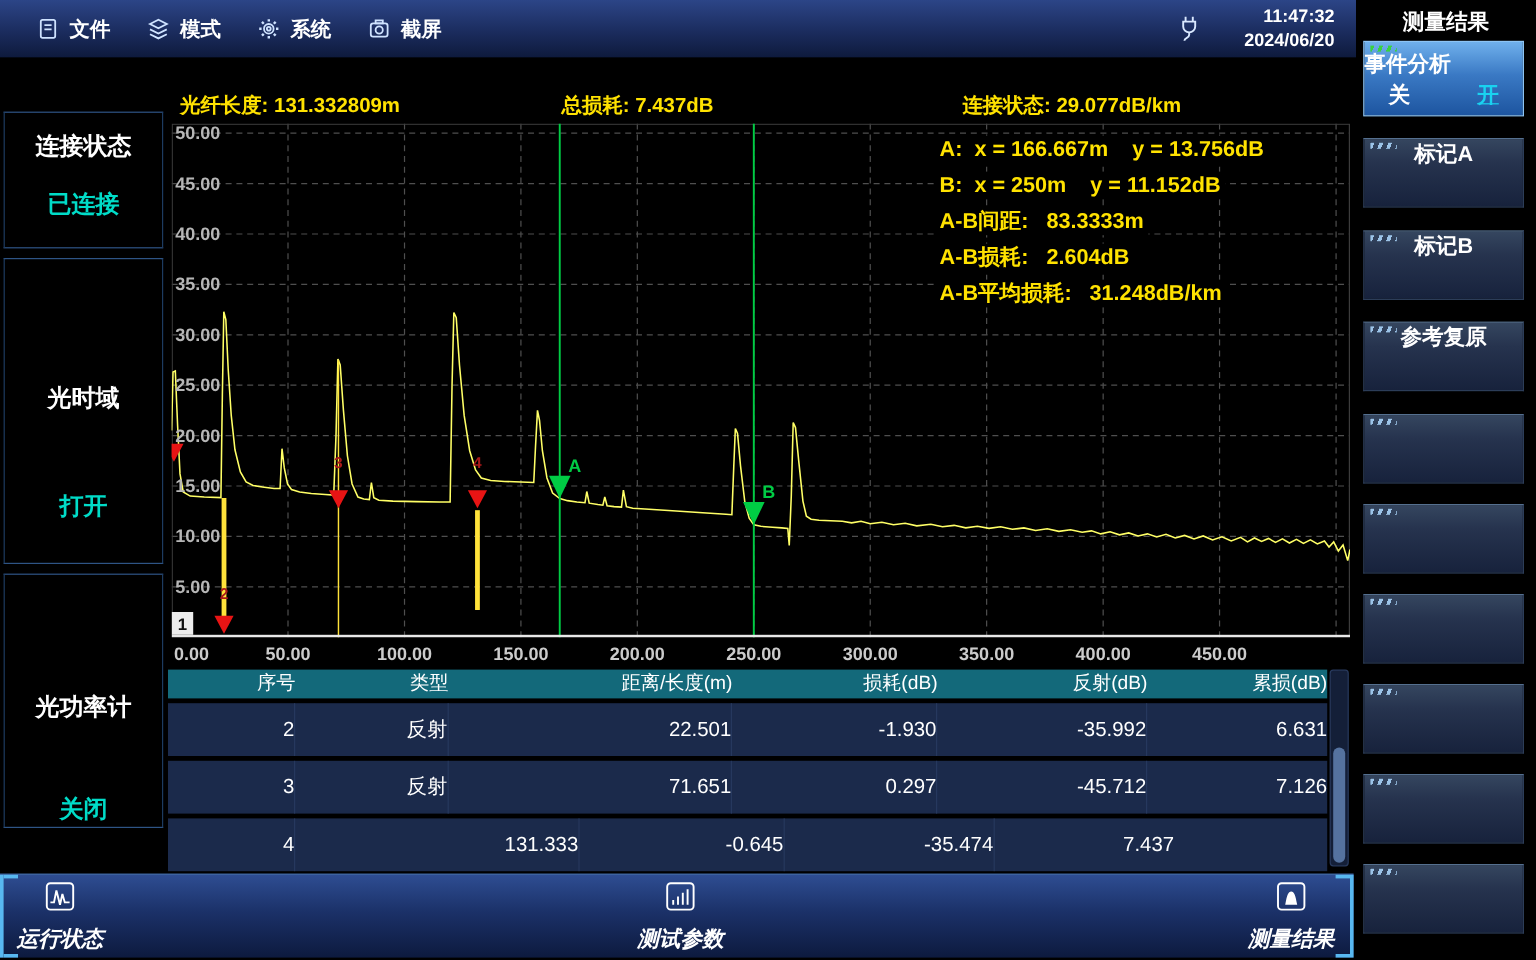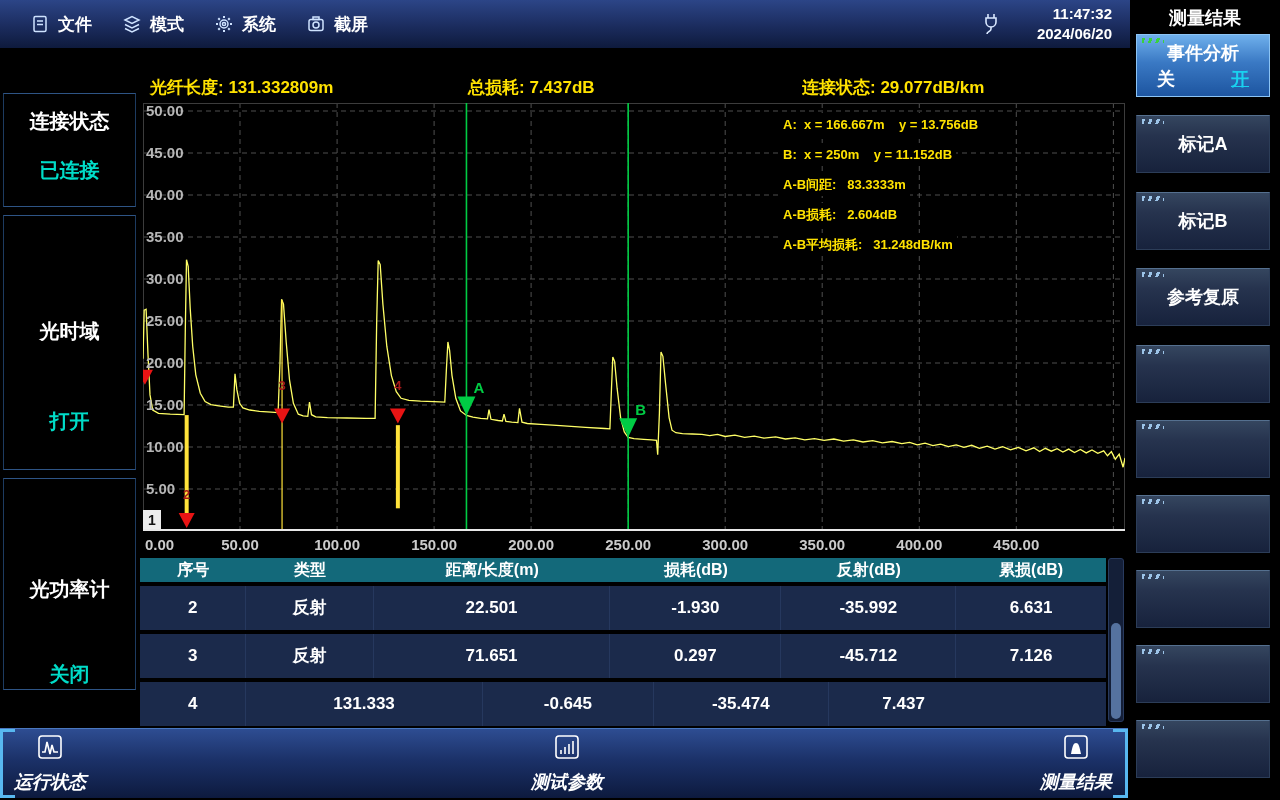--- a/index.html
+++ b/index.html
@@ -18,21 +18,21 @@
   #plug { position:absolute; right:128px; top:12px; }
 
   
   #rightpanel { position:absolute; left:1130px; top:0; width:150px; height:800px; background:#000; }
   #rp-title { position:absolute; left:0; top:6px; width:100%; text-align:center;
     color:#fff; font-size:18px; font-weight:bold; }
   .rp-btn { position:absolute; left:6px; width:134px; height:58px;
     background:linear-gradient(180deg,#35465f 0%,#26334e 35%,#17223c 100%);
     border:1px solid #2c3d58; border-top-color:#55708f;
     color:#fff; font-size:18px; font-weight:bold;
-    display:flex; align-items:center; justify-content:center; }
+    display:flex; align-items:flex-start; justify-content:center; }
   .rp-btn .slashes { position:absolute; left:5px; top:3px; width:22px; height:5px;
     background:repeating-linear-gradient(110deg,#9cc4e8 0 3px,transparent 3px 7px); }
   .rp-btn.active { background:linear-gradient(180deg,#6fb0ec 0%,#3a79c4 45%,#1d55a0 100%);
     border:1px solid #8cc4f4; height:63px; flex-direction:column; justify-content:center; gap:2px; }
   .rp-btn.active .slashes { background:repeating-linear-gradient(110deg,#39d23f 0 3px,transparent 3px 7px); }
   .ea-row { width:100%; display:flex; justify-content:space-between; padding:0 20px; }
   .ea-on { color:#19d2f0; text-decoration:underline; }
 
   
   #leftbar { position:absolute; left:0; top:48px; width:140px; height:680px; background:#000; }
@@ -49,32 +49,32 @@
   .stat { position:absolute; top:28px; color:#ffe200; font-size:17px; font-weight:bold; white-space:pre; }
   #plotwrap { position:absolute; left:3px; top:55px; width:982px; height:452px; }
   #plot { width:982px; height:452px; overflow:hidden; }
   #plot .grid { stroke:#4f4f4f; stroke-width:1; stroke-dasharray:5 4; }
   #plot .ylab { fill:#b6b6b6; font-size:15px; font-weight:bold; }
   #plot .xlab { fill:#cbcbcb; font-size:15px; font-weight:bold; }
   #plot .evnum { fill:#a81a1a; font-size:13px; font-weight:bold; text-anchor:middle; }
   #plot .badge { fill:#111; font-size:14px; font-weight:bold; text-anchor:middle; }
   #plot .curlab { fill:#00cc44; font-size:15px; font-weight:bold; }
   #annos { position:absolute; left:636px; top:10px; display:flex; flex-direction:column; align-items:flex-start; }
-  .anno { background:#000; color:#ffe200; font-size:13px; font-weight:bold;
+  .anno { background:#000; color:#ffe200; font-size:18px; font-weight:bold;
     line-height:23px; margin-bottom:7px; padding:0 4px; white-space:pre; }
 
   
   #tablewrap { position:absolute; left:0; top:510px; width:988px; }
   #etable { width:966px; }
   .thead { display:flex; height:24px; background:#13697a; }
   .thead .cell { color:#fff; font-size:16px; line-height:24px; }
   .trow { display:flex; height:44px; background:#1b2a4b; margin-top:4px; }
   .trow .cell { color:#fff; font-size:17px; line-height:44px; border-right:1px solid #26385e; }
   .trow .cell:last-child { border-right:none; }
-  .cell { text-align:center; overflow:hidden;font-weight:bold; }
+  .cell { text-align:right; overflow:hidden; }
   #tscroll { position:absolute; left:968px; top:0; width:16px; height:164px;
     background:#141f38; border:1px solid #283a5e; border-radius:3px; }
   #tthumb { position:absolute; left:2px; top:64px; width:10px; height:96px;
     background:#55729f; border-radius:6px; }
 
   
   #bottombar { position:absolute; left:0; top:728px; width:1128px; height:70px;
     background:linear-gradient(180deg,#2e4d92 0%,#1b3168 45%,#0d1a3e 100%);
     border-top:1px solid #4a78c0; }
   .corner { position:absolute; width:12px; height:100%; top:0; }

